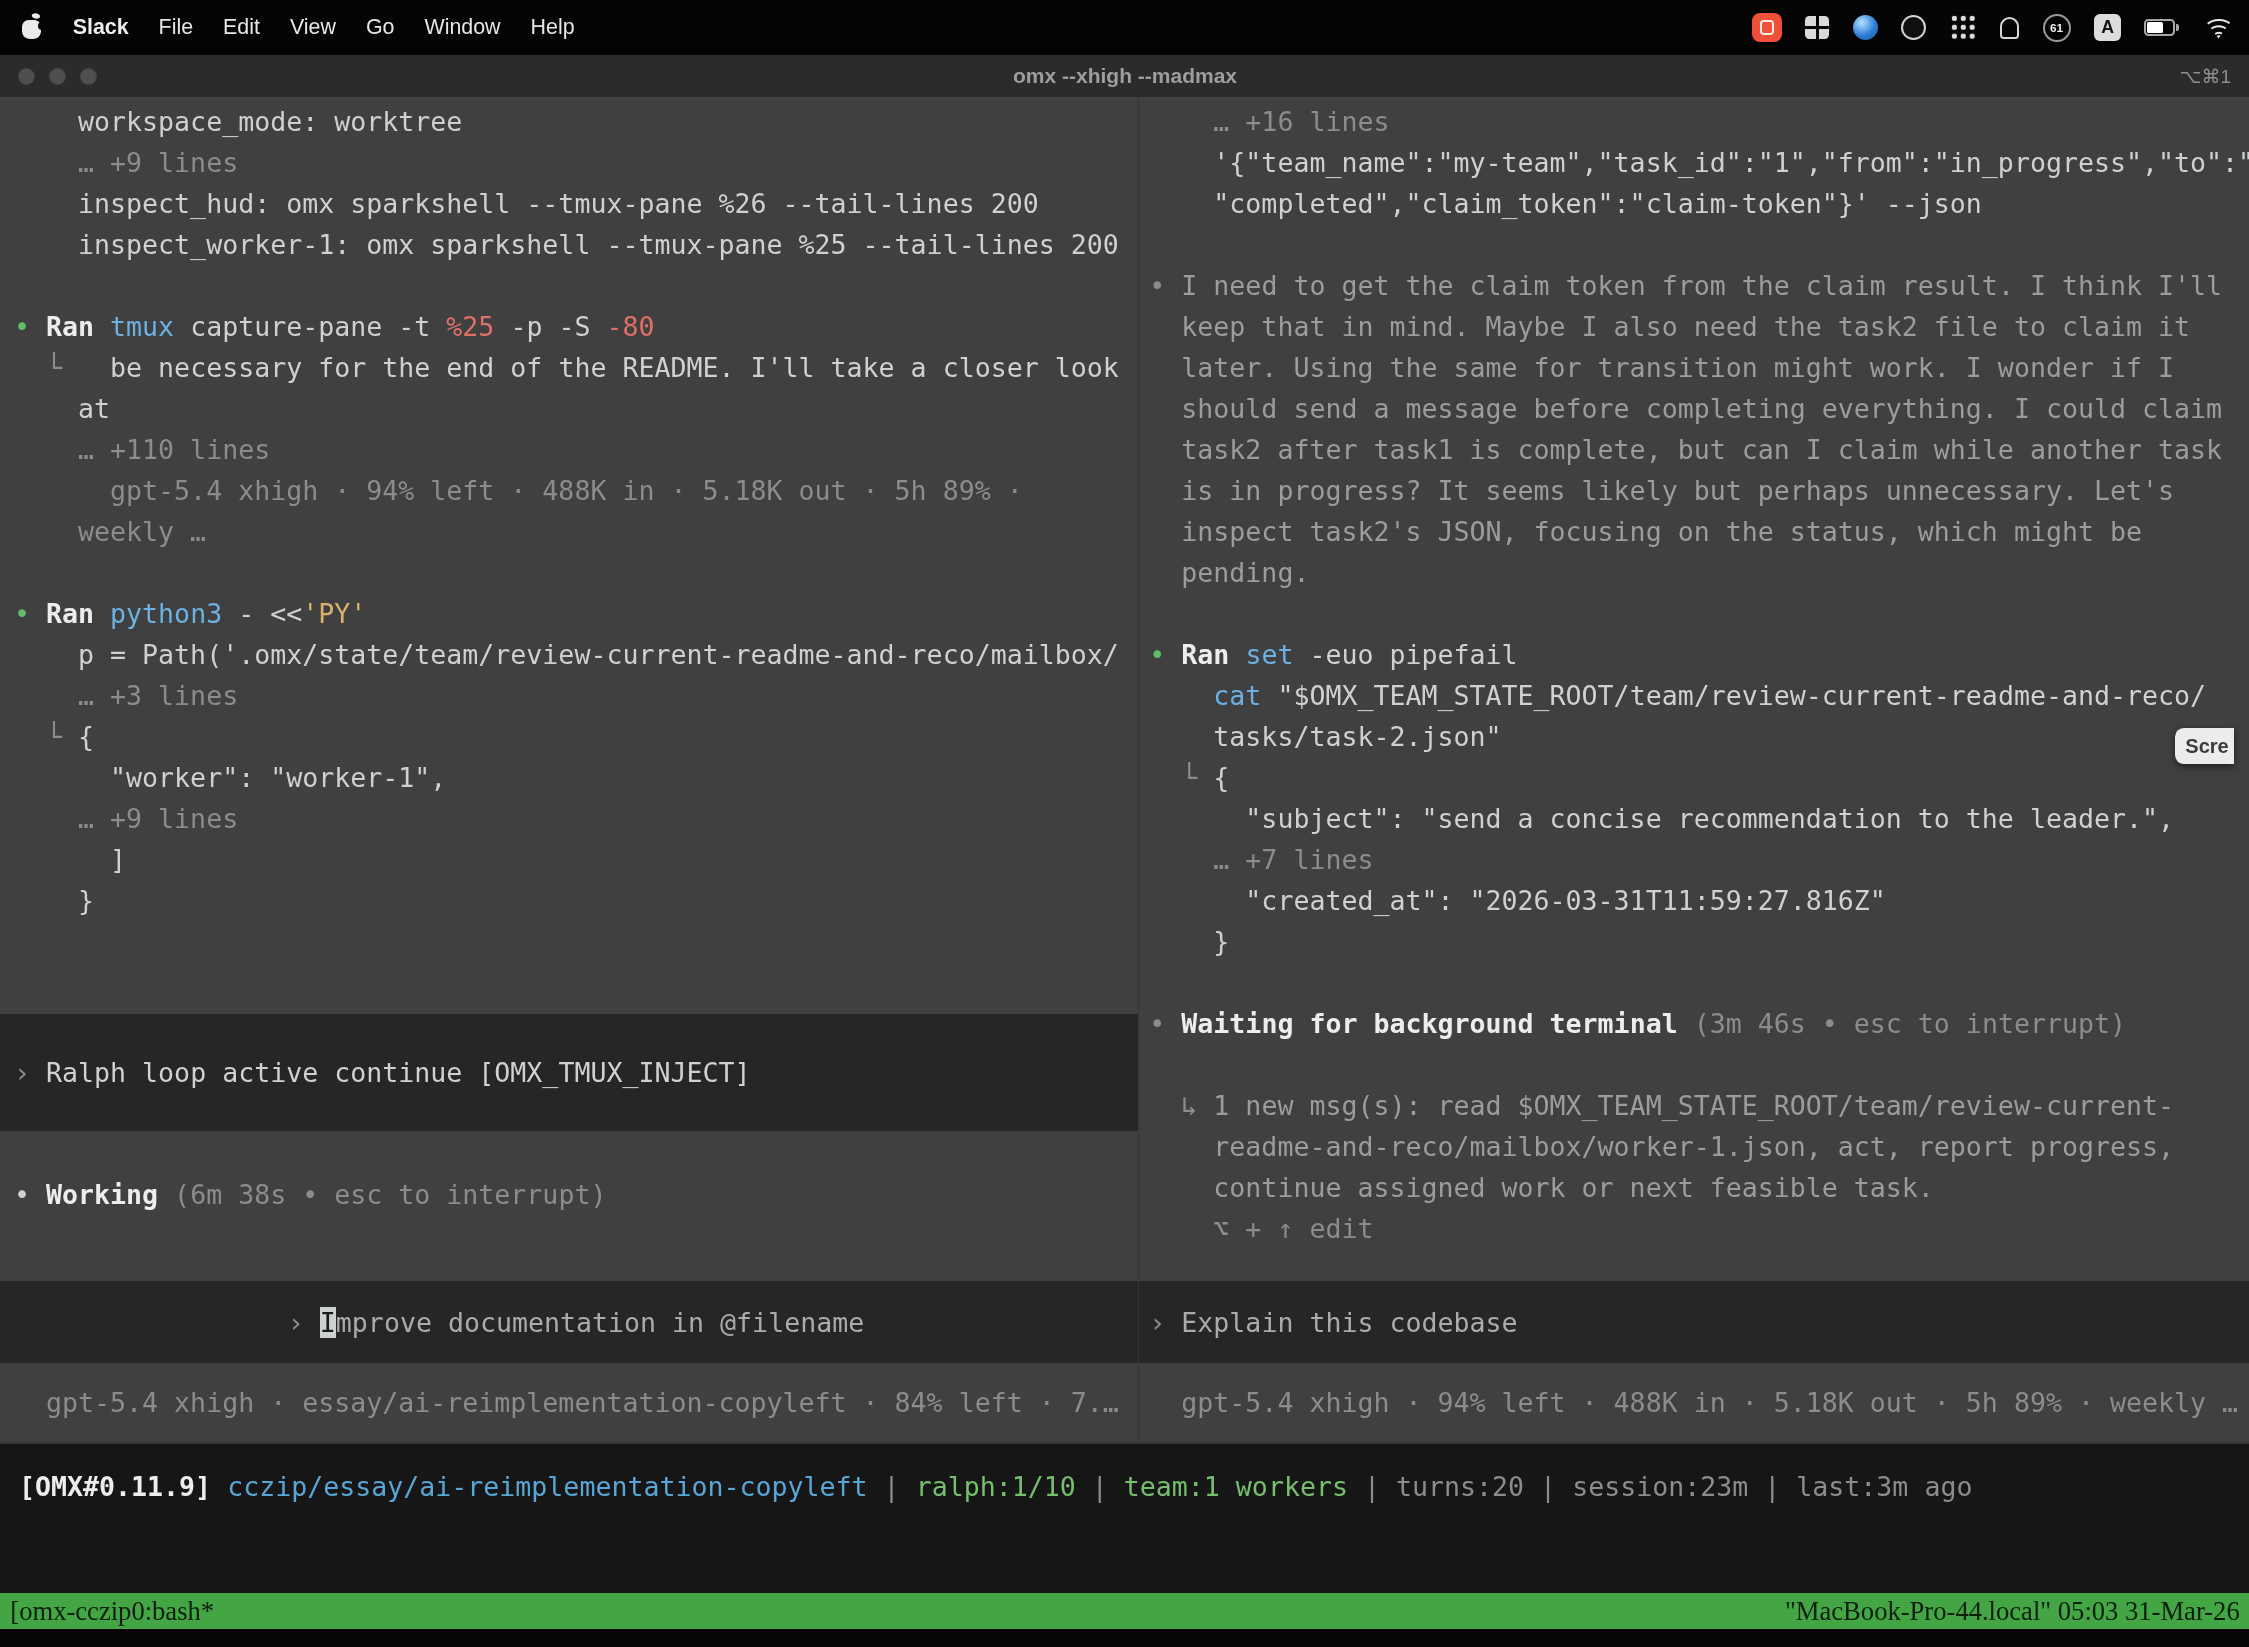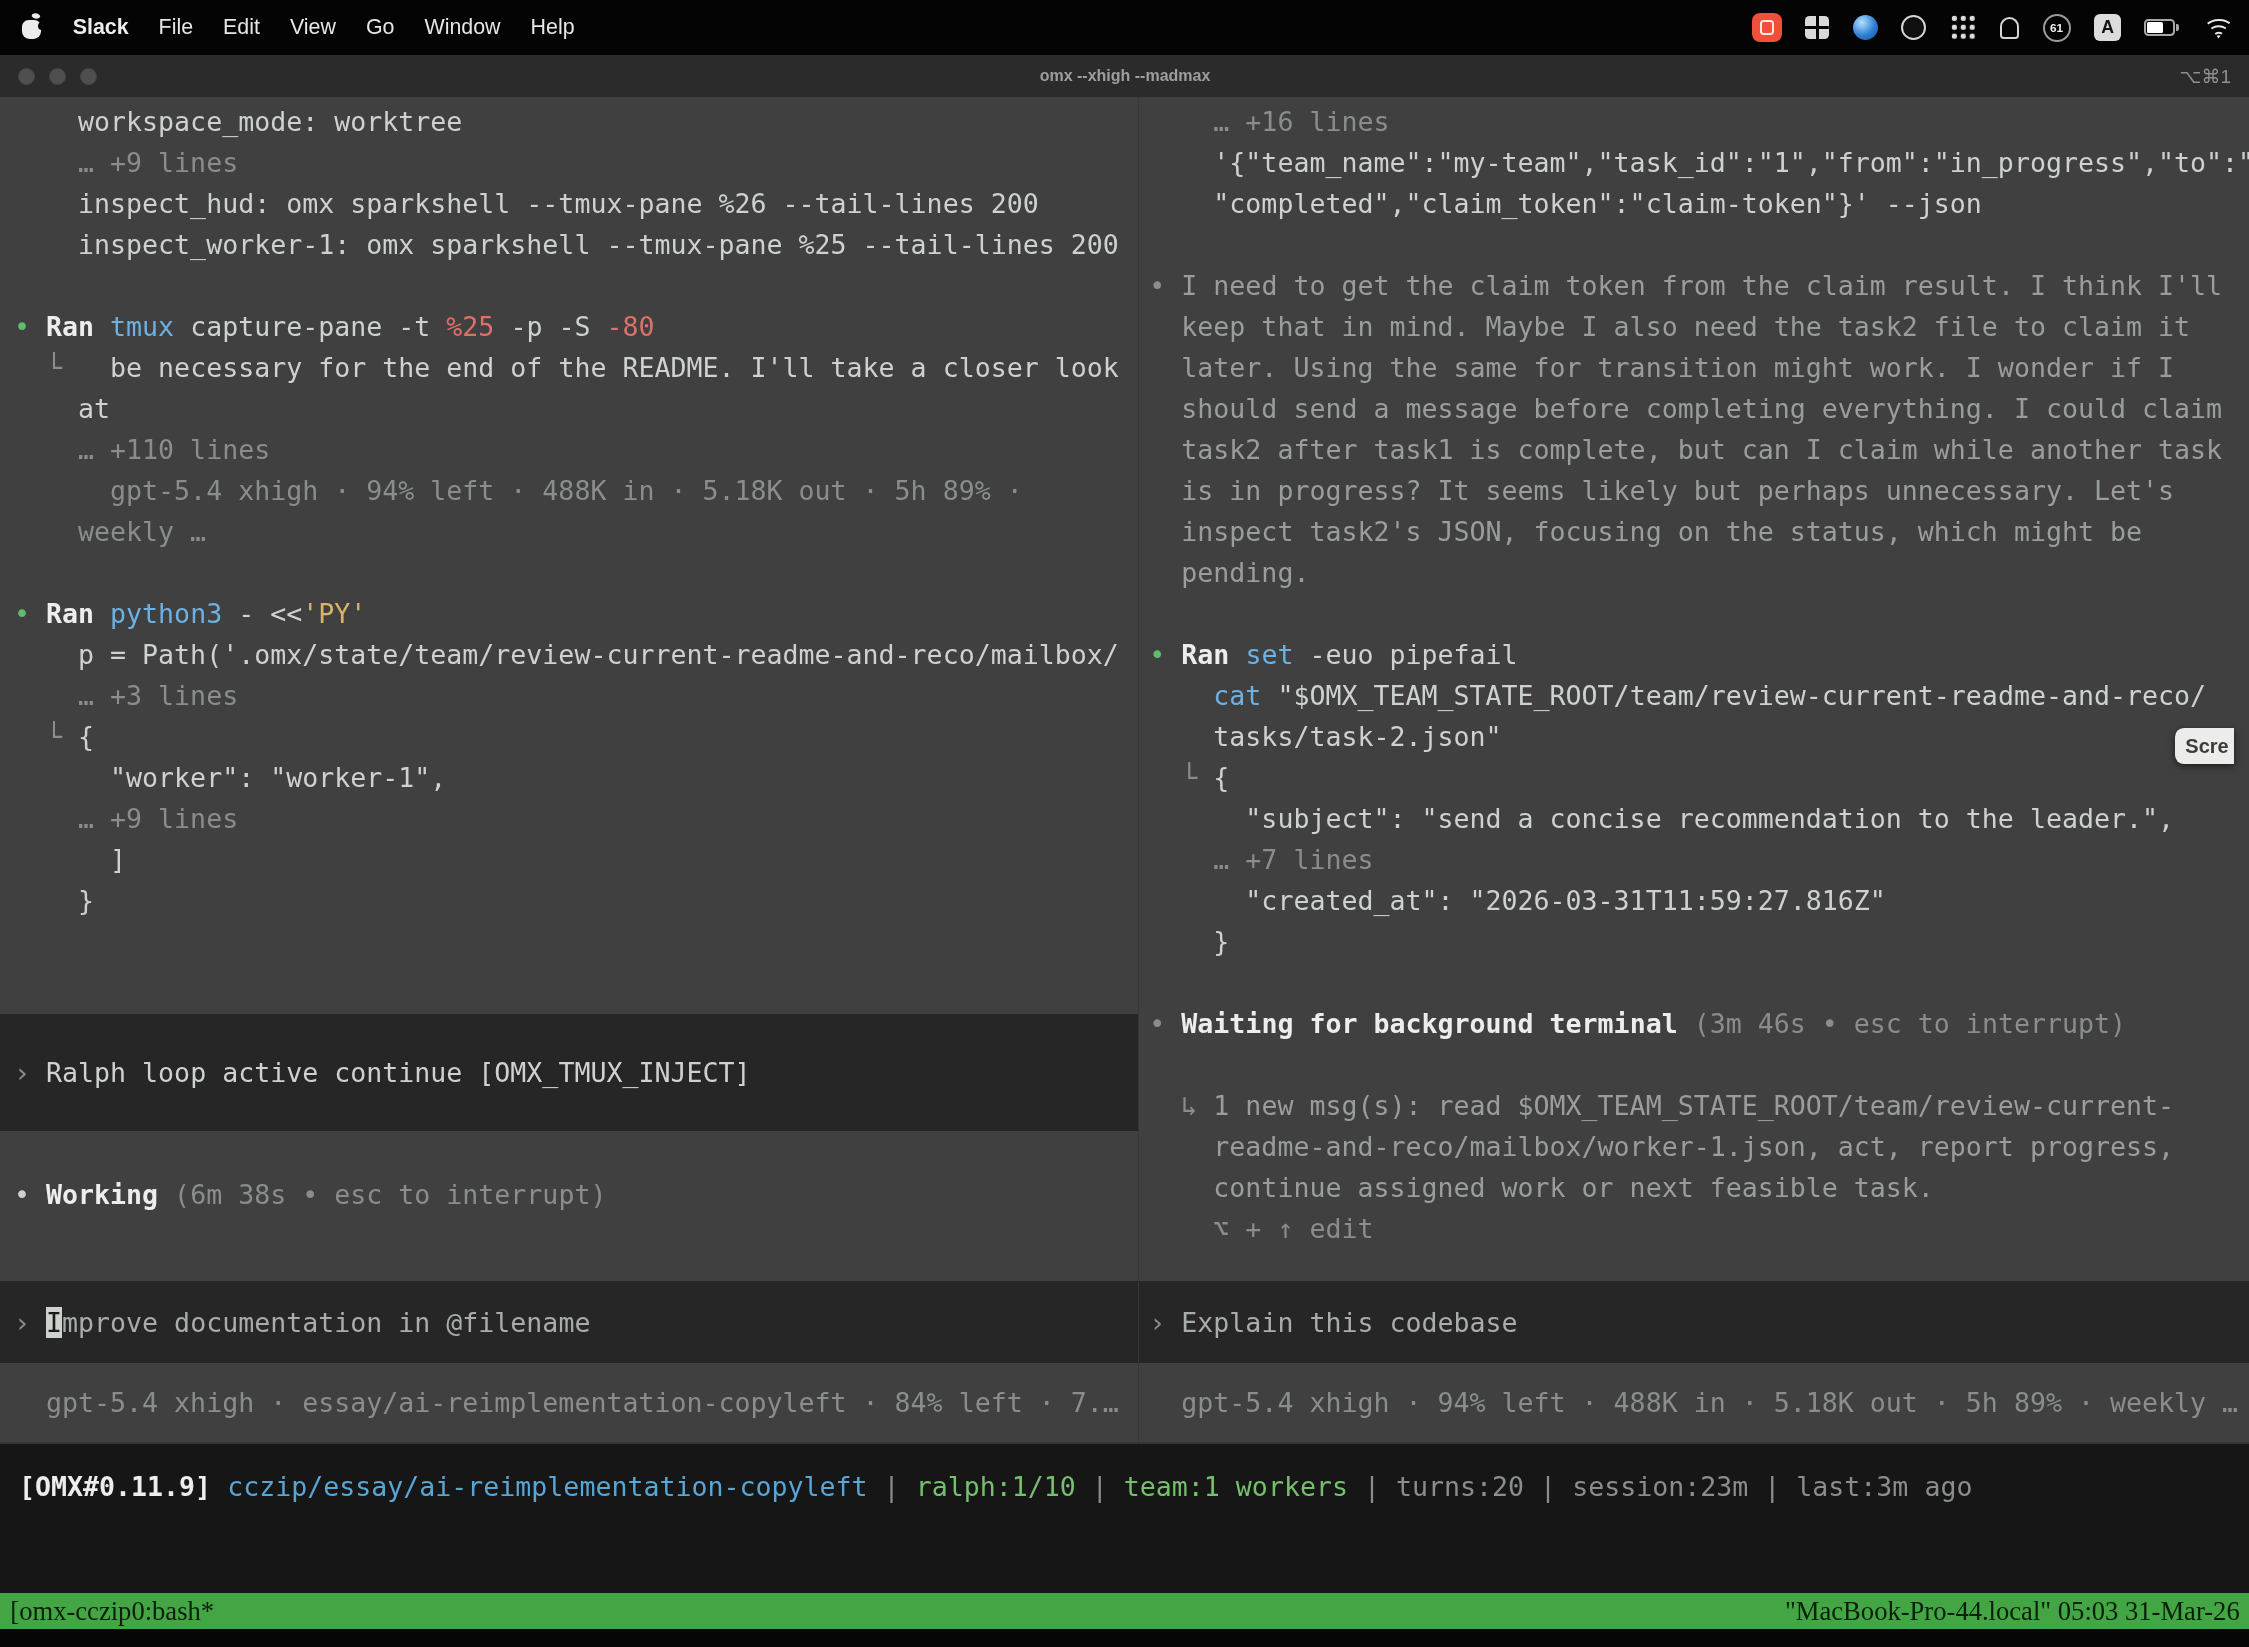--- a/index.html
+++ b/index.html
@@ -48,21 +48,21 @@
   .wifi .w1{width:40px;height:40px}
   .wifi .w2{width:26.6px;height:26.6px}
   .wifi .w3{width:13.3px;height:13.3px}
   .wifi .wd{width:6.6px;height:6.6px;background:#e8e8e8;border-width:0}
 
   
   #titlebar{position:absolute;top:55px;left:0;right:0;height:43px;background:#2b2b2b;
     border-bottom:0.7px solid #141414;display:flex;align-items:center}
   .lights{position:absolute;left:17.7px;top:0;height:100%;display:flex;align-items:center;gap:14px}
   .light{width:17px;height:17px;border-radius:50%;background:#4f4f4f;border:0.7px solid #444}
-  .wtitle{flex:1;text-align:center;color:#9e9e9e;font-size:16px;font-weight:600}
+  .wtitle{flex:1;text-align:center;color:#9e9e9e;font-size:21px;font-weight:600}
   .wshort{position:absolute;right:19px;color:#8f8f8f;font-size:19px;font-family:"Liberation Sans","DejaVu Sans",sans-serif}
 
   
   #term{position:absolute;top:97px;left:0;right:0;bottom:0;background:#161616;
     font-family:"DejaVu Sans Mono","DejaVu Sans",monospace}
   .pane{position:absolute;top:0;height:1345px;overflow:hidden;background:#404040}
   #pane-left{left:0;width:1138px}
   #pane-right{left:1139px;width:1111px}
   .flow{padding-top:3.7px}
   .t-line{height:41px;line-height:41px;white-space:pre;
@@ -177,21 +177,21 @@
           <div class="t-line"><span class="dim">    … +9 lines</span></div>
           <div class="t-line"><span>      ]</span></div>
           <div class="t-line"><span>    }</span></div>
         </div>
         <div class="t-overlay band" style="top: 917px; height: 117px;">
           <div class="t-line"><span class="dim">› </span><span>Ralph loop active continue [OMX_TMUX_INJECT]</span></div>
         </div>
         <div class="t-overlay" style="top: 1077px; height: 41px;">
           <div class="t-line"><span>• </span><span class="bold">Working</span><span class="dim"> (6m 38s • esc to interrupt)</span></div>
         </div>
-        <div class="t-overlay band" style="top: 1184px; height: 82px;">
+        <div class="t-overlay band" style="top: 1184px; height: 82px; text-align: center;">
           <div class="t-line"><span class="dim">› </span><span class="cursor">I</span><span class="muted">mprove documentation in @filename</span></div>
         </div>
         <div class="t-overlay" style="top: 1285px; height: 41px;">
           <div class="t-line"><span class="dim">  gpt-5.4 xhigh · essay/ai-reimplementation-copyleft · 84% left · 7.…</span></div>
         </div>
       </section>
     <div class="vdiv"></div>
     <section class="pane" id="pane-right">
         <div class="flow">
           <div class="t-line"><span class="dim">    … +16 lines</span></div>

